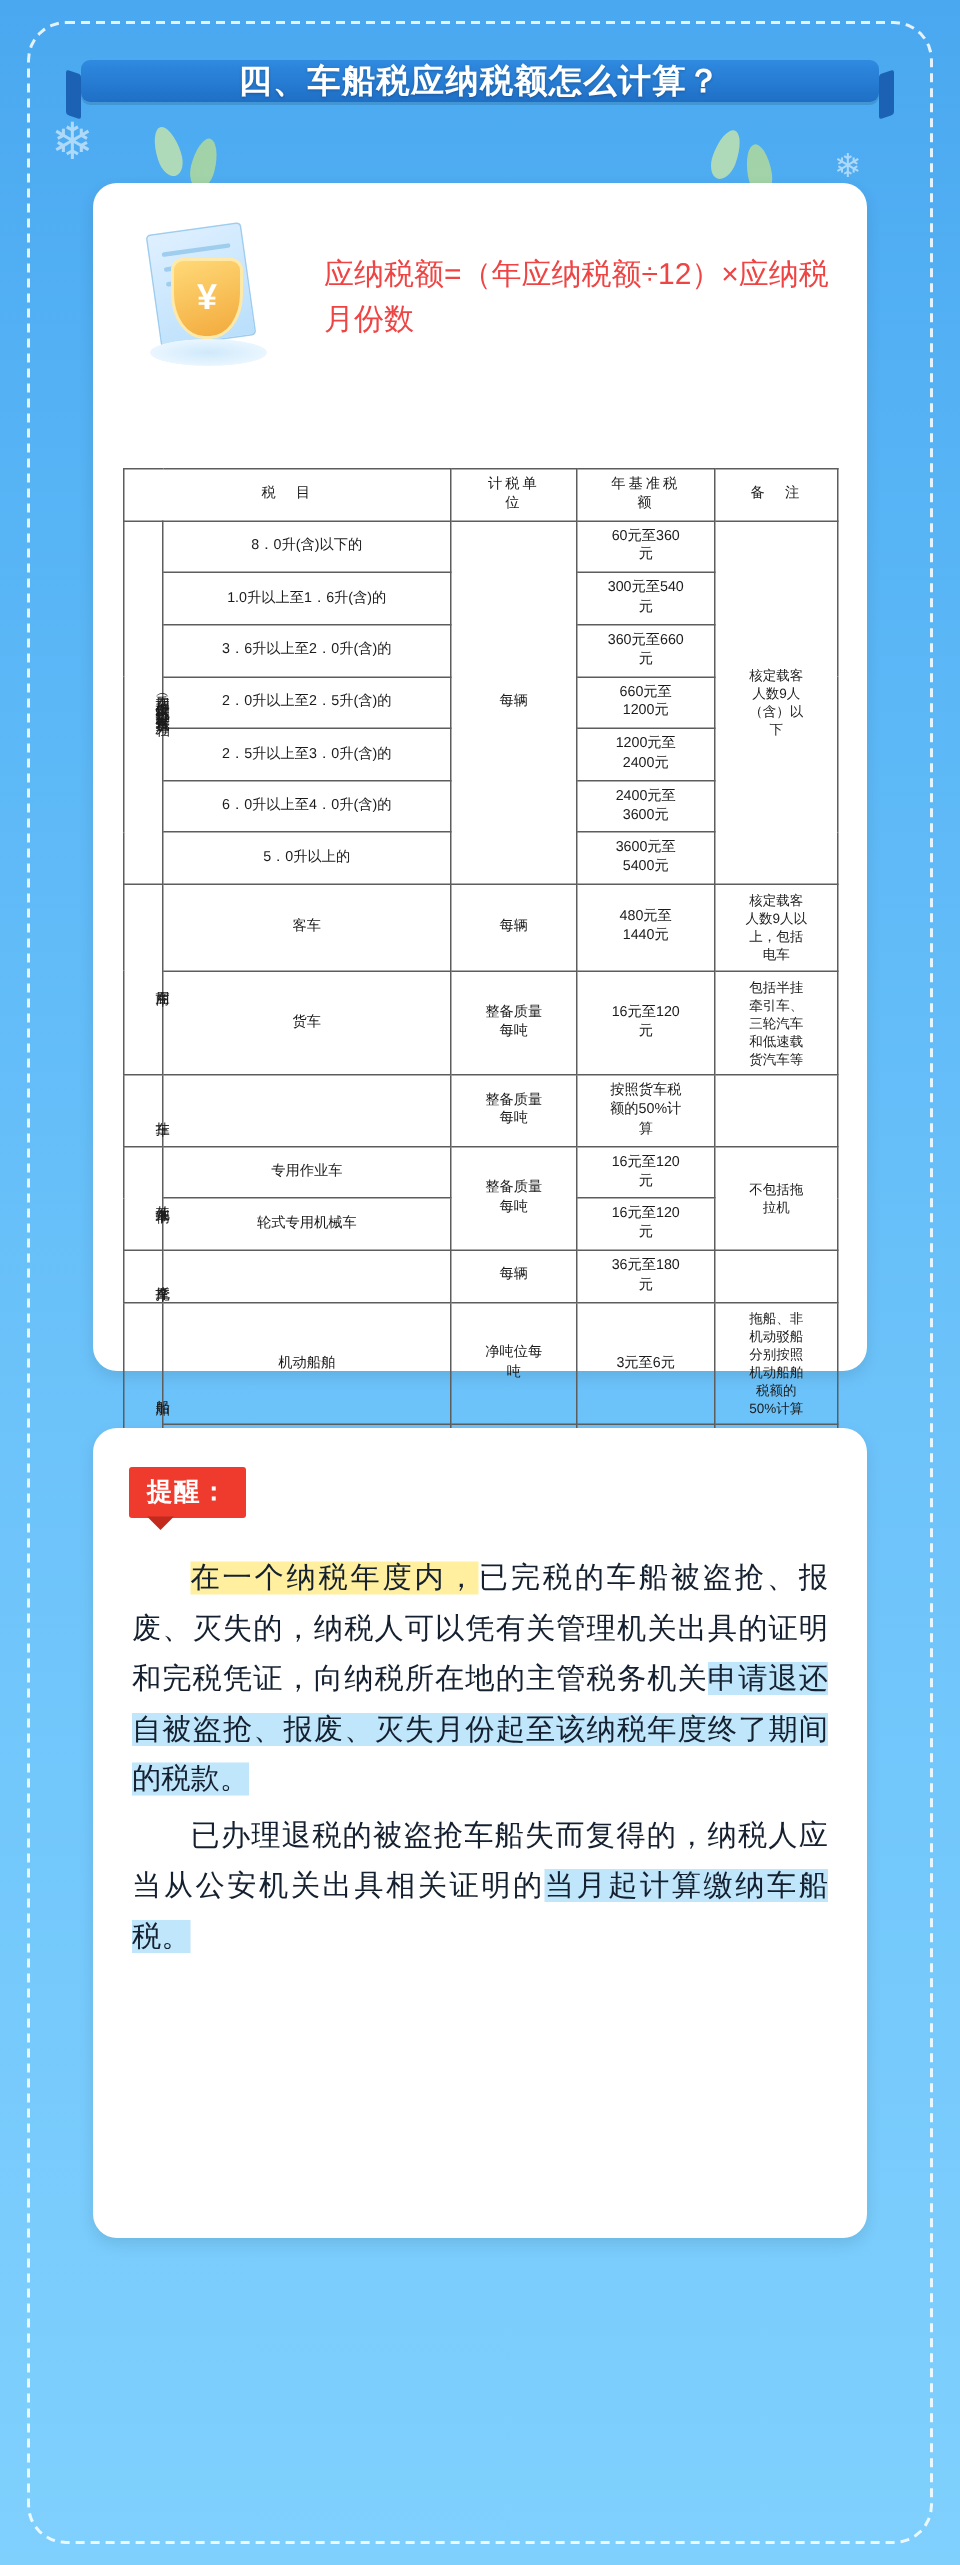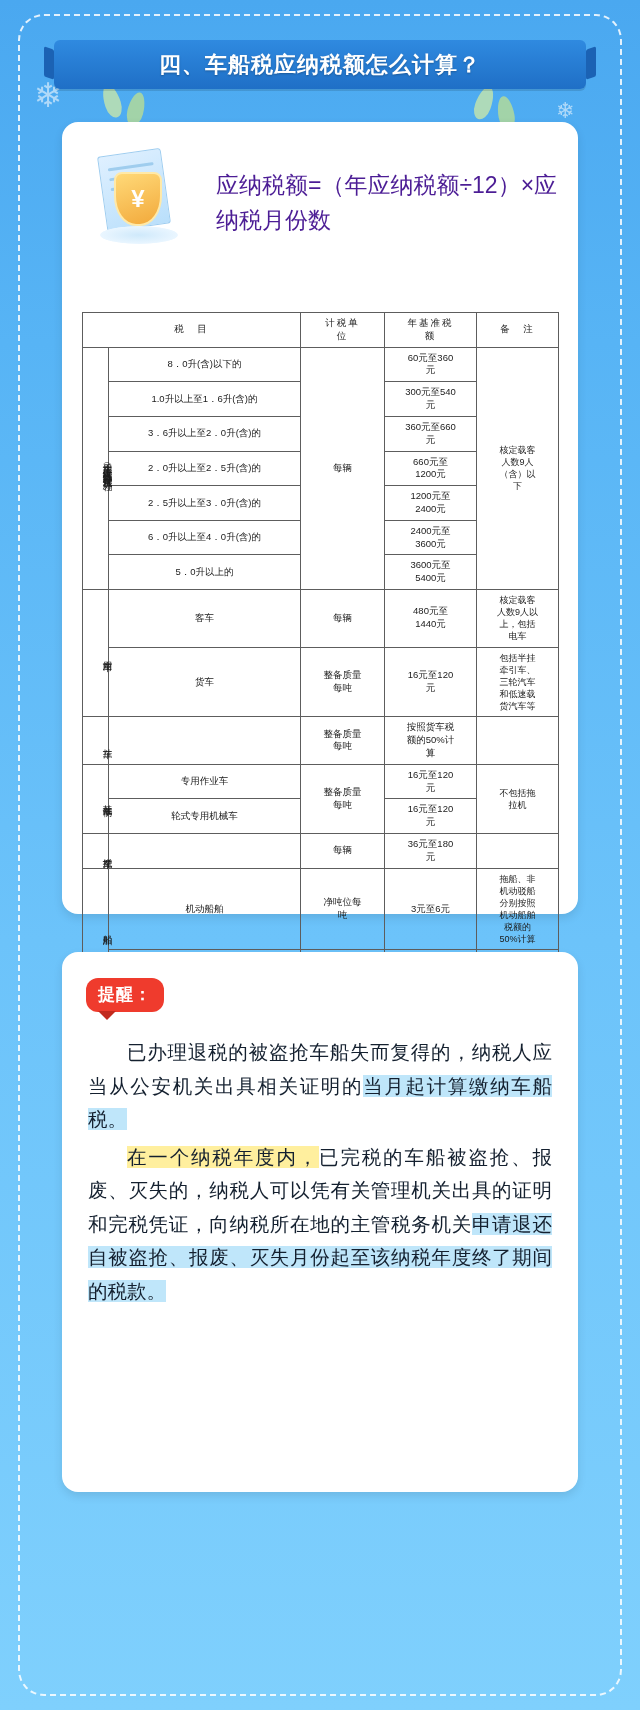--- a/index.html
+++ b/index.html
@@ -30,21 +30,21 @@
     background: #cfe9a6; opacity: .75;
   }
   .leafA { left: 104px; top: 84px; transform: rotate(-18deg); }
   .leafB { left: 128px; top: 92px; transform: rotate(14deg); background:#bfe08f; }
   .leafC { left: 476px; top: 86px; transform: rotate(20deg); }
   .leafD { left: 498px; top: 96px; transform: rotate(-10deg); background:#bfe08f; }
 
   .title-bar {
     position: absolute;
     left: 54px; top: 40px;
-    width: 532px; height: 49px;
+    width: 532px; height: 28px;
     background: linear-gradient(180deg,#2f8ae0 0%, #1f6fc6 100%);
     border-radius: 6px;
     box-shadow: 0 2px 0 rgba(0,0,0,.12);
     display: flex; align-items: center; justify-content: center;
   }
   .title-bar::before, .title-bar::after {
     content: ""; position: absolute; top: 8px; width: 10px; height: 30px;
     background: #1b62b4; border-radius: 2px;
   }
   .title-bar::before { left: -10px; transform: skewY(18deg); }
@@ -86,21 +86,21 @@
     border: 2px solid #ffe9a8;
     display:flex; align-items:center; justify-content:center;
     color:#fff; font-size: 24px; font-weight: bold;
   }
   .icon-base {
     position: absolute; left: 16px; top: 76px; width: 78px; height: 18px;
     background: radial-gradient(ellipse at center, #cfe9fb 0%, #eaf6ff 70%, rgba(255,255,255,0) 72%);
     border-radius: 50%;
   }
   .formula-text {
-    font-size: 23px; color: #4c1d95; line-height: 1.5; padding-top: 18px;
+    font-size: 20px; color: #ef4444; line-height: 1.5; padding-top: 18px;
   }
 
   .table-title {
     position: absolute; left: 0; right: 0; top: 152px;
     text-align: center; font-size: 19px; font-weight: bold; color: #15233a;
   }
 
   table.tax {
     position: absolute; left: 20px; top: 190px; width: 476px;
     border-collapse: collapse; table-layout: fixed;
@@ -124,21 +124,21 @@
   .col-a { width: 26px; }
   .col-b { width: 192px; }
   .col-c { width: 84px; }
   .col-d { width: 92px; }
   .col-e { width: 82px; }
   td.small { font-size: 9px; }
 
   .tip-flag {
     position: absolute; left: 24px; top: 26px;
     background: #ef3b2d; color: #fff; font-weight: bold; font-size: 17px;
-    padding: 5px 12px 6px; border-radius: 12px; letter-spacing: 1px;
+    padding: 5px 12px 6px; border-radius: 2px; letter-spacing: 1px;
   }
   .tip-flag::after {
     content: ""; position: absolute; left: 12px; bottom: -8px;
     border-left: 9px solid transparent; border-right: 9px solid transparent;
     border-top: 9px solid #c22a1e;
   }
   .note-body {
     position: absolute; left: 26px; right: 26px; top: 84px;
     font-size: 19.5px; line-height: 1.72; color: #14202f; text-align: justify;
   }
@@ -283,16 +283,16 @@
         <td>600元至2000元</td>
         <td class="small"></td>
       </tr>
     </tbody>
   </table>
 </div>
 
 <div class="card card-note">
   <div class="tip-flag">提醒：</div>
   <div class="note-body" id="note-body">
+      <p><span class="hl-yellow">在一个纳税年度内，</span><span>已完税的车船被盗抢、报废、灭失的，纳税人可以凭有关管理机关出具的证明和完税凭证，向纳税所在地的主管税务机关</span><span class="hl-blue">申请退还自被盗抢、报废、灭失月份起至该纳税年度终了期间的税款。</span></p>
       <p><span>已办理退税的被盗抢车船失而复得的，纳税人应当从公安机关出具相关证明的</span><span class="hl-blue">当月起计算缴纳车船税。</span></p>
-      <p><span class="hl-yellow">在一个纳税年度内，</span><span>已完税的车船被盗抢、报废、灭失的，纳税人可以凭有关管理机关出具的证明和完税凭证，向纳税所在地的主管税务机关</span><span class="hl-blue">申请退还自被盗抢、报废、灭失月份起至该纳税年度终了期间的税款。</span></p>
     </div>
 </div>
 
 </body></html>

